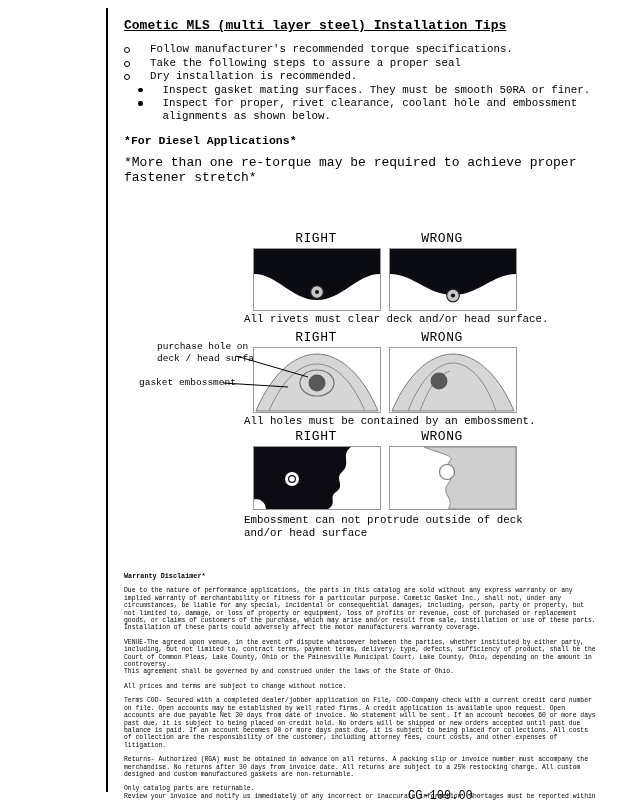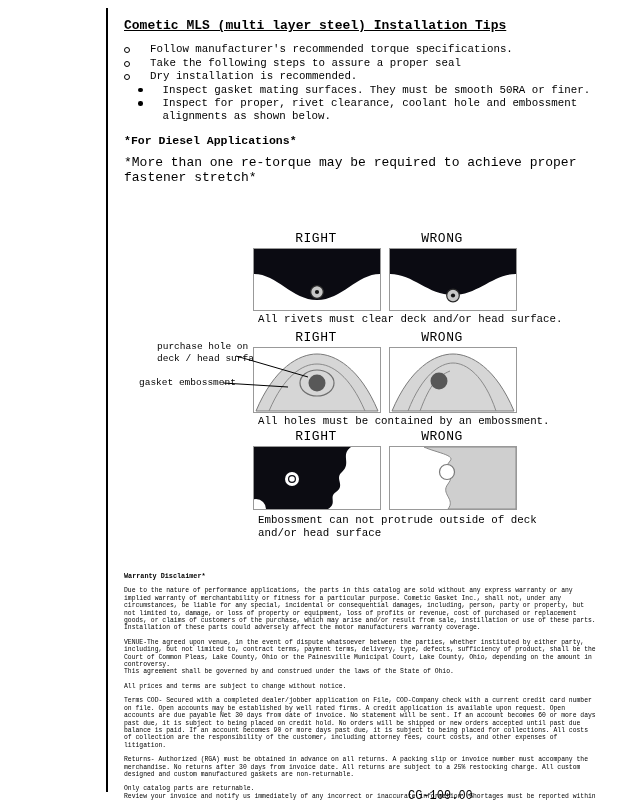--- a/index.html
+++ b/index.html
@@ -18,21 +18,21 @@
   .diesel-heading{font-size:11.5px;font-weight:bold;margin:11px 0 8px 0;}
   .para{font-size:10.8px;line-height:13.5px;margin:0 0 10px 0;width:472px;}
   .note{font-size:13px;margin-top:6px;}
 
   
   .dg-headers{position:absolute;left:233px;width:260px;display:flex;justify-content:flex-start;}
   .dg-headers span{width:126px;text-align:center;font-size:13px;letter-spacing:0.5px;}
   .dg-images{position:absolute;left:233px;display:flex;gap:8px;}
   .dg-box{width:126px;border:1px solid #999;background:#fff;box-sizing:content-box;}
   .dg-box svg{display:block;}
-  .dg-caption{position:absolute;left:238px;font-size:10.8px;line-height:13px;}
+  .dg-caption{position:absolute;left:224px;font-size:10.8px;line-height:13px;}
   .pre{white-space:pre-line;}
   .r1h{top:231px;} .r1i{top:248px;} .cap1{top:313px;}
   .r2h{top:330px;} .r2i{top:347px;} .cap2{top:415px;}
   .r3h{top:429px;} .r3i{top:446px;} .cap3{top:514px;}
   .lbl-coolant{position:absolute;left:137px;top:341px;font-size:9.5px;line-height:11.5px;white-space:pre-line;}
   .lbl-emboss{position:absolute;left:119px;top:377px;font-size:9.5px;}
   .pointer-overlay{position:absolute;left:0;top:0;pointer-events:none;}
 
   
   .warranty{position:absolute;left:104px;top:573px;width:474px;font-size:6.4px;line-height:7.4px;}

